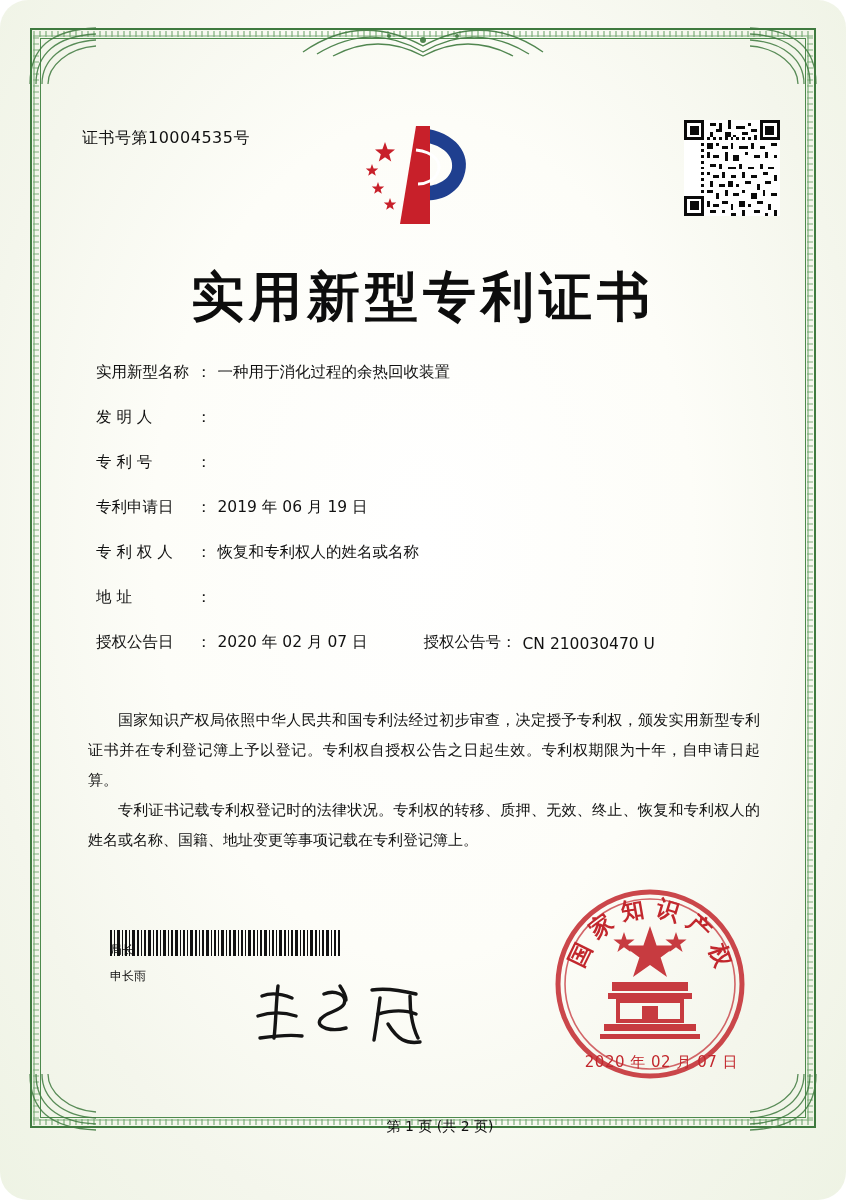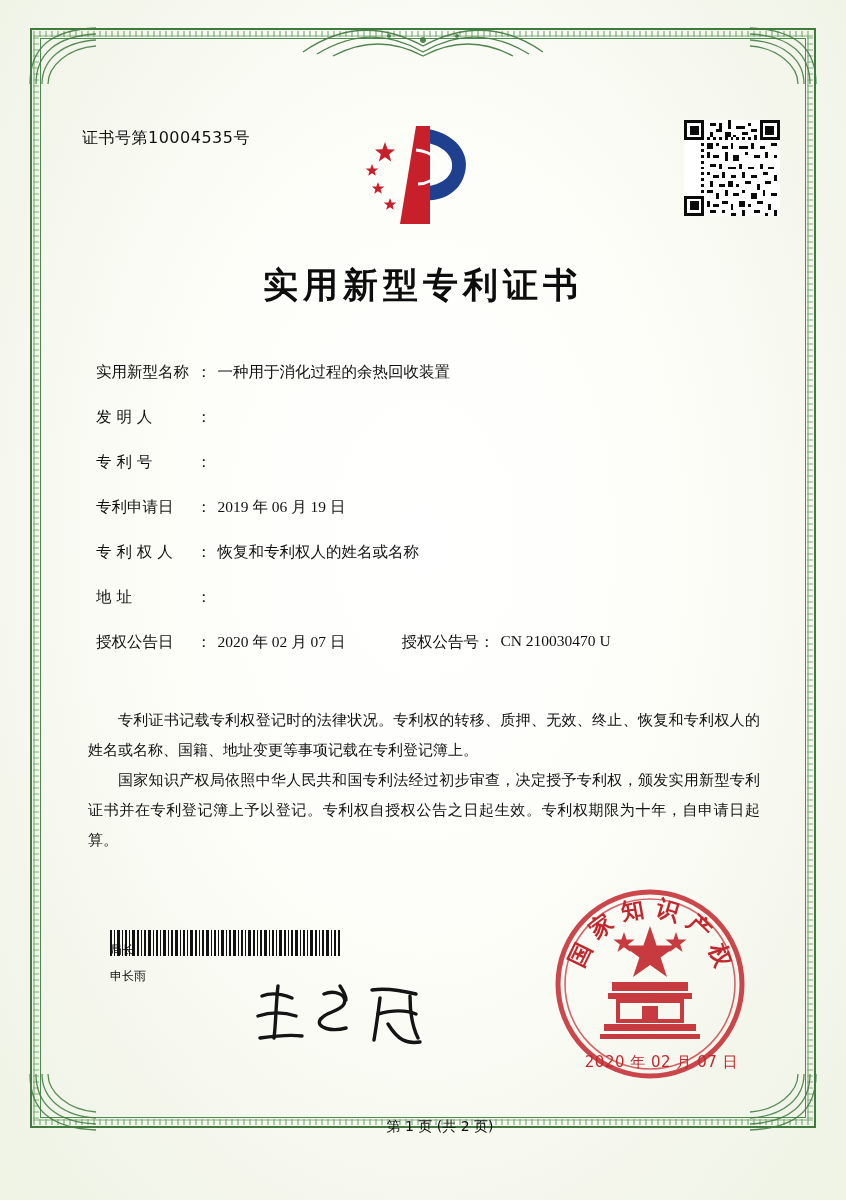--- a/index.html
+++ b/index.html
@@ -16,20 +16,21 @@
     overflow: hidden;
   }
 
   .page {
     position: absolute;
     left: 0; top: 0;
     width: 846px;
     height: 1200px;
     background:
       radial-gradient(ellipse at 50% 45%, #ffffff 0%, #fdfdf8 45%, #f4f6ec 75%, #eef3e4 100%);
+    border-radius: 28px;
   }
 
   
   .border-outer {
     position: absolute;
     left: 30px; top: 28px;
     width: 786px; height: 1100px;
     border: 2px solid #3f7a3f;
     box-sizing: border-box;
   }
@@ -99,49 +100,49 @@
     position: absolute;
     right: 66px; top: 120px;
     width: 96px; height: 96px;
   }
 
   .title {
     position: absolute;
     top: 262px;
     left: 0; right: 0;
     text-align: center;
-    font-size: 35px;
+    font-size: 53px;
     font-weight: bold;
     letter-spacing: 5px;
     font-family: "DejaVu Sans", sans-serif;
     color: #0d0d0d;
   }
 
   
   .fields {
     position: absolute;
     left: 96px; top: 362px;
     width: 660px;
   }
   .frow {
     display: flex;
-    align-items: flex-start;
+    align-items: flex-end;
     margin-bottom: 24px;
     font-size: 15.5px;
     font-family: "DejaVu Sans", sans-serif;
     color: #111;
   }
   .flabel {
     width: 100px;
     flex: none;
     letter-spacing: 0px;
     white-space: nowrap;
   }
   .fcolon { flex: none; margin-right: 6px; }
-  .fvalue { flex: 1; font-family: Liberation Serif, serif; }
+  .fvalue { flex: 1; }
   .frow.dual .fvalue { flex: none; }
   .frow.dual .second-label {
     margin-left: 56px;
     white-space: nowrap;
   }
 
   
   .paras {
     position: absolute;
     left: 88px; top: 705px;
@@ -458,22 +459,22 @@
       <span class="fcolon">：</span>
       <span class="fvalue">2020 年 02 月 07 日</span>
       <span class="second-label">授权公告号</span>
       <span class="fcolon" style="margin-left:0">：</span>
       <span class="fvalue">CN 210030470 U</span>
     </div>
 
   </div>
 
   <div class="paras">
+    <p>国家知识产权局依照中华人民共和国专利法经过初步审查，决定授予专利权，颁发实用新型专利证书并在专利登记簿上予以登记。专利权自授权公告之日起生效。专利权期限为十年，自申请日起算。</p>
     <p>专利证书记载专利权登记时的法律状况。专利权的转移、质押、无效、终止、恢复和专利权人的姓名或名称、国籍、地址变更等事项记载在专利登记簿上。</p>
-    <p>国家知识产权局依照中华人民共和国专利法经过初步审查，决定授予专利权，颁发实用新型专利证书并在专利登记簿上予以登记。专利权自授权公告之日起生效。专利权期限为十年，自申请日起算。</p>
   </div>
 
   <div class="barcode">
     <svg width="230" height="26" viewBox="0 0 230 26" shape-rendering="crispEdges">
       <rect width="230" height="26" fill="#ffffff" opacity="0"></rect>
       <g fill="#111111">
         <rect x="0" y="0" width="2" height="26"></rect>
           <rect x="4" y="0" width="1" height="26"></rect>
         <rect x="7" y="0" width="3" height="26"></rect>
           <rect x="12" y="0" width="1" height="26"></rect>

